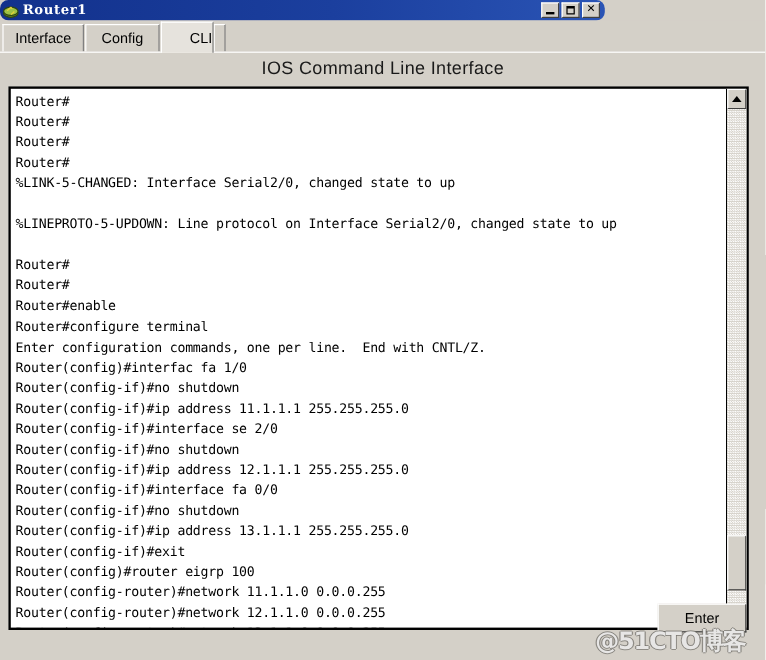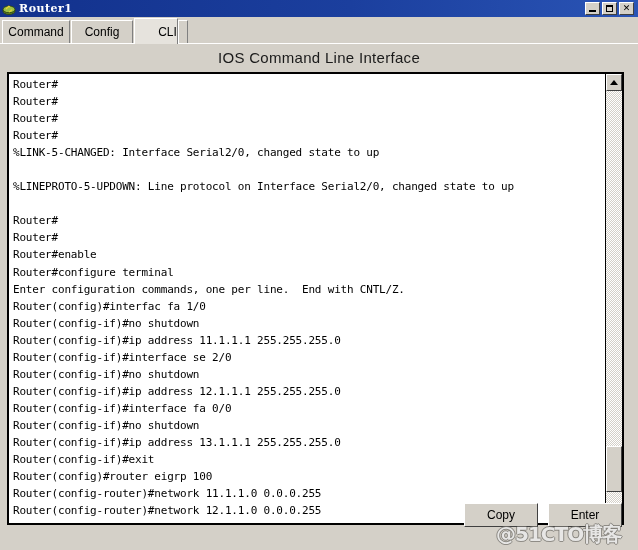--- a/index.html
+++ b/index.html
@@ -16,27 +16,28 @@
     height: 550px;
     background: #d4d0c8;
     overflow: hidden;
     box-sizing: border-box;
   }
 
   
   .titlebar {
     position: absolute;
     left: 0; top: 0;
-    width: 638px;
+    width: 504px;
     height: 17px;
     background: linear-gradient(to right, #12318c 0%, #1b3f9e 55%, #2a54b5 100%);
     display: flex;
     align-items: center;
     box-sizing: border-box;
     padding: 0 2px;
+    border-radius: 7px;
   }
   .win-icon {
     width: 14px; height: 14px;
     margin-right: 3px;
     position: relative;
     flex: none;
   }
   .win-icon svg { display: block; }
   .win-title {
     color: #ffffff;
@@ -316,21 +317,21 @@
         <span class="max-box"></span>
       </span>
       <span class="win-btn">
         <span class="glyph">✕</span>
       </span>
     </span>
   </div>
 
   <div class="tabstrip">
     <div class="tab tab-physical">
-      <span>Command</span>
+      <span>Interface</span>
     </div>
     <div class="tab tab-config">
       <span>Config</span>
     </div>
     <div class="tab tab-cli selected">
       <span>CLI</span>
     </div>
     <div class="tab-filler"></div>
   </div>
 
@@ -350,22 +351,19 @@
           <div class="sb-thumb"></div>
         </div>
         <div class="sb-btn down">
           <span class="sb-arrow"></span>
         </div>
       </div>
     </div>
 
   </div>
 
-  <div class="btn btn-copy">
-    <span>Copy</span>
-  </div>
   <div class="btn btn-paste">
     <span>Enter</span>
   </div>
 
   <div class="watermark">@51CTO博客</div>
 
 </div>
 
 </body></html>

